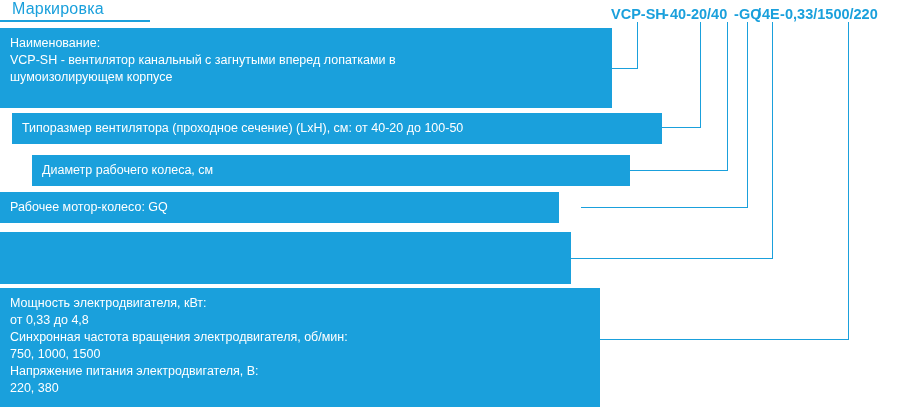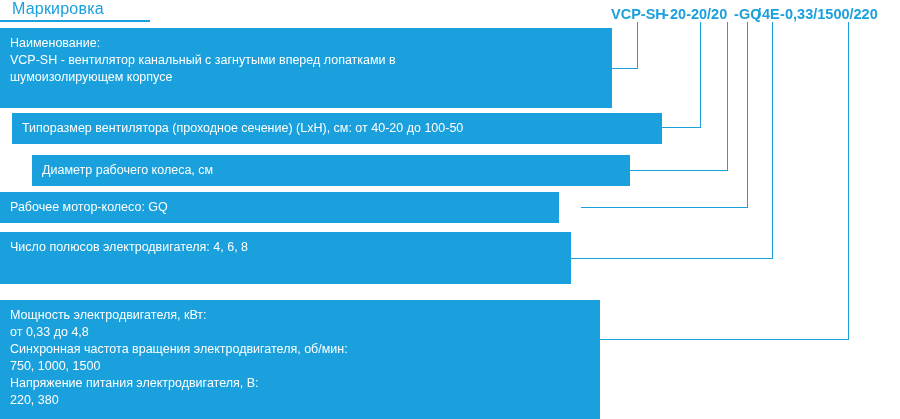--- a/index.html
+++ b/index.html
@@ -75,21 +75,21 @@
 </head>
 <body>
 
 <div id="root">
 
   <div class="title">Маркировка</div>
   <div class="title-rule"></div>
 
   <div class="code" style="left:611px;">VCP-SH</div>
   <div class="code" style="left:664px;">-</div>
-  <div class="code" style="left:670px;">20-20/20</div>
+  <div class="code" style="left:670px;">40-20/40</div>
   <div class="code" style="left:734px;">-</div>
   <div class="code" style="left:739px;">GQ</div>
   <div class="code" style="left:757px;">/</div>
   <div class="code" style="left:762px;">4E</div>
   <div class="code" style="left:780px;">-</div>
   <div class="code" style="left:785px;">0,33/1500/220</div>
 
   <div class="vline" style="left:637px; top:22px; height:46px;"></div>
   <div class="hline" style="left:612px; top:68px; width:26px;"></div>
 
@@ -120,24 +120,23 @@
 
   <div class="box" style="left:0px; top:155px; width:598px; height:31px;margin-left:32px;">
     <span>Диаметр рабочего колеса, см</span>
   </div>
 
   <div class="box" style="left:0px; top:192px; width:559px; height:31px;">
     <span>Рабочее мотор-колесо: GQ</span>
   </div>
 
   <div class="box" style="left:0px; top:232px; width:571px; height:52px;">
-    <span>Число полюсов электродвигателя: 4, 6, 8</span>
   </div>
 
-  <div class="box" style="left:0px; top:300px; width:600px; height:119px;">
+  <div class="box" style="left:0px; top:288px; width:600px; height:119px;">
     <span>Мощность электродвигателя, кВт:</span>
     <span>от 0,33 до 4,8</span>
     <span>Синхронная частота вращения электродвигателя, об/мин:</span>
     <span>750, 1000, 1500</span>
     <span>Напряжение питания электродвигателя, В:</span>
     <span>220, 380</span>
   </div>
 
 </div>
 

